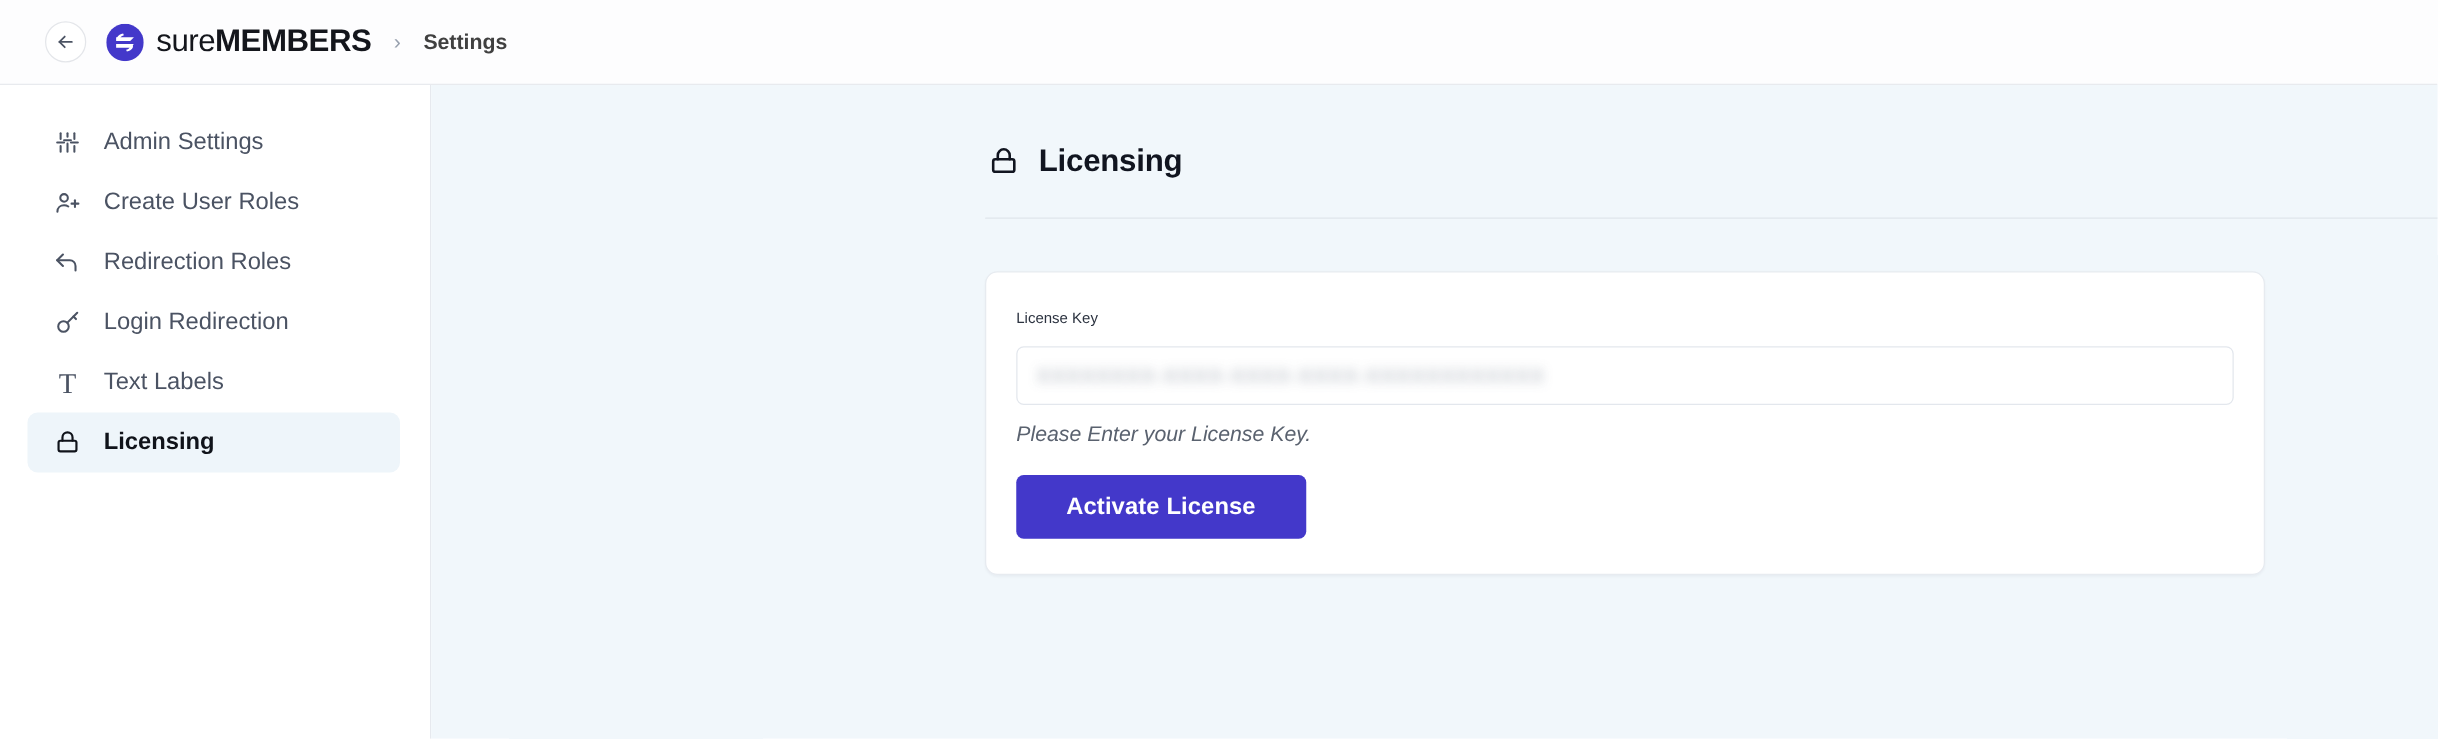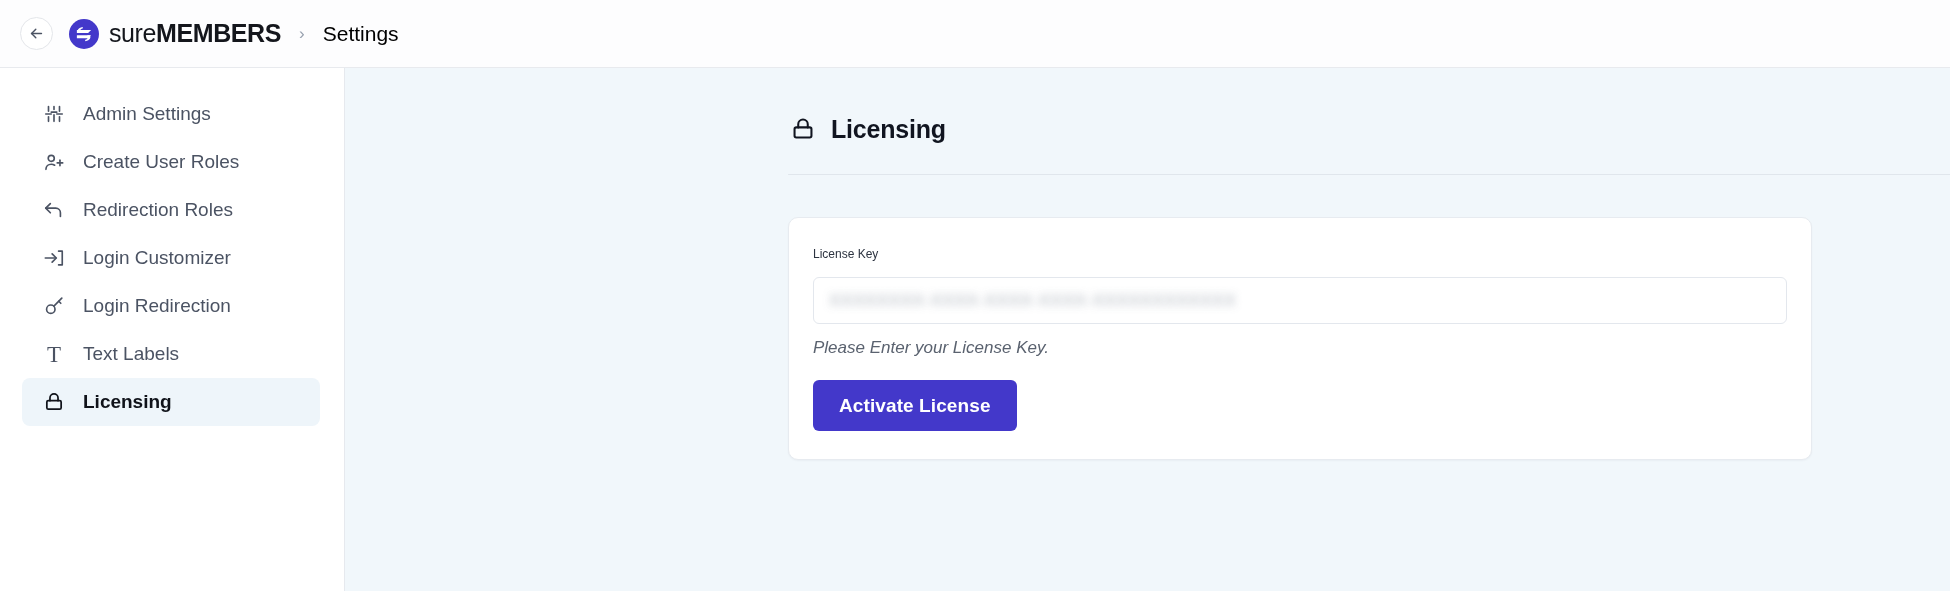--- a/index.html
+++ b/index.html
@@ -13,21 +13,21 @@
     -webkit-font-smoothing: antialiased;
   }
 
   
   .topbar {
     height: 68px;
     background: #fdfdfe;
     border-bottom: 1px solid #e8eaee;
     display: flex;
     align-items: center;
-    padding-left: 20px;
+    padding-left: 36px;
     gap: 16px;
   }
 
   .back-btn {
     width: 33px;
     height: 33px;
     border-radius: 50%;
     background: #ffffff;
     border: 1px solid #e4e6ea;
     display: flex;
@@ -55,23 +55,23 @@
   .brand-text .light { font-weight: 400; }
   .brand-text .bold  { font-weight: 700; }
 
   .crumb-sep {
     color: #97a0ae;
     font-size: 17px;
     line-height: 1;
     margin: 0 2px;
   }
   .crumb {
-    font-size: 21px;
-    color: #000000;
-    font-weight: 400;
+    font-size: 17px;
+    color: #404040;
+    font-weight: 700;
     white-space: nowrap;
     cursor: pointer;
   }
 
   
   .shell {
     display: flex;
     height: 523px;
     width: 1950px;
   }
@@ -196,21 +196,21 @@
     margin-top: 15px;
     font-size: 17px;
     color: #5a626f;
     line-height: 1;
     font-style: italic;
   }
 
   .primary-btn {
     margin-top: 24px;
     height: 51px;
-    padding: 0 26px;
+    padding: 0 40px;
     background: #4338ca;
     color: #ffffff;
     border: none;
     border-radius: 6px;
     font-family: "Liberation Sans", sans-serif;
     font-size: 19px;
     font-weight: 700;
     cursor: pointer;
     display: inline-flex;
     align-items: center;
@@ -286,30 +286,20 @@
     <div class="nav-item">
       <span class="ico">
         <svg width="22" height="22" viewBox="0 0 24 24" fill="none" stroke="currentColor" stroke-width="1.8" stroke-linecap="round" stroke-linejoin="round">
           <polyline points="8 5 3 10 8 15"></polyline>
           <path d="M3 10h11a5 5 0 0 1 5 5v4"></path>
         </svg>
       </span>
       <span>Redirection Roles</span>
     </div>
 
-    <div class="nav-item">
-      <span class="ico">
-        <svg width="22" height="22" viewBox="0 0 24 24" fill="none" stroke="currentColor" stroke-width="1.8" stroke-linecap="round" stroke-linejoin="round">
-          <line x1="2.5" y1="12" x2="14" y2="12"></line>
-          <polyline points="10 7.5 14.5 12 10 16.5"></polyline>
-          <polyline points="17 4.5 21 4.5 21 19.5 17 19.5"></polyline>
-        </svg>
-      </span>
-      <span>Login Customizer</span>
-    </div>
 
     <div class="nav-item">
       <span class="ico">
         <svg width="22" height="22" viewBox="0 0 24 24" fill="none" stroke="currentColor" stroke-width="1.8" stroke-linecap="round" stroke-linejoin="round">
           <circle cx="8.5" cy="15.5" r="4.6"></circle>
           <line x1="11.9" y1="12.1" x2="20.5" y2="3.5"></line>
           <line x1="17.2" y1="6.8" x2="19.4" y2="9"></line>
         </svg>
       </span>
       <span>Login Redirection</span>

